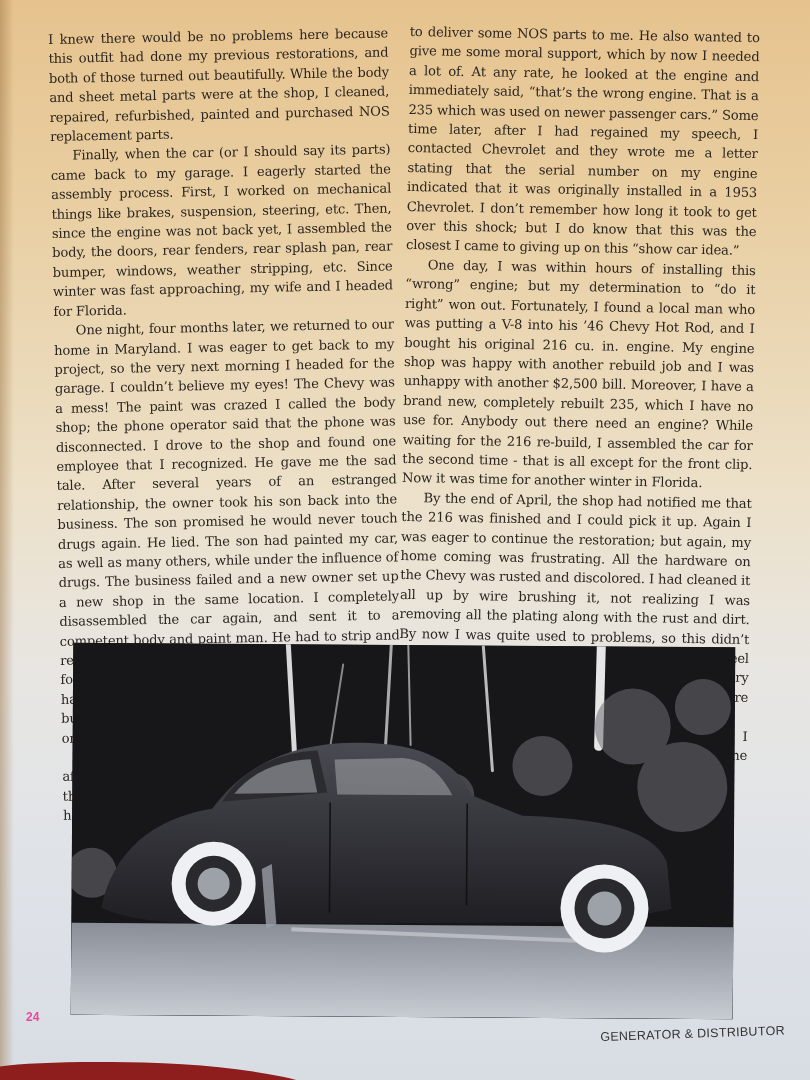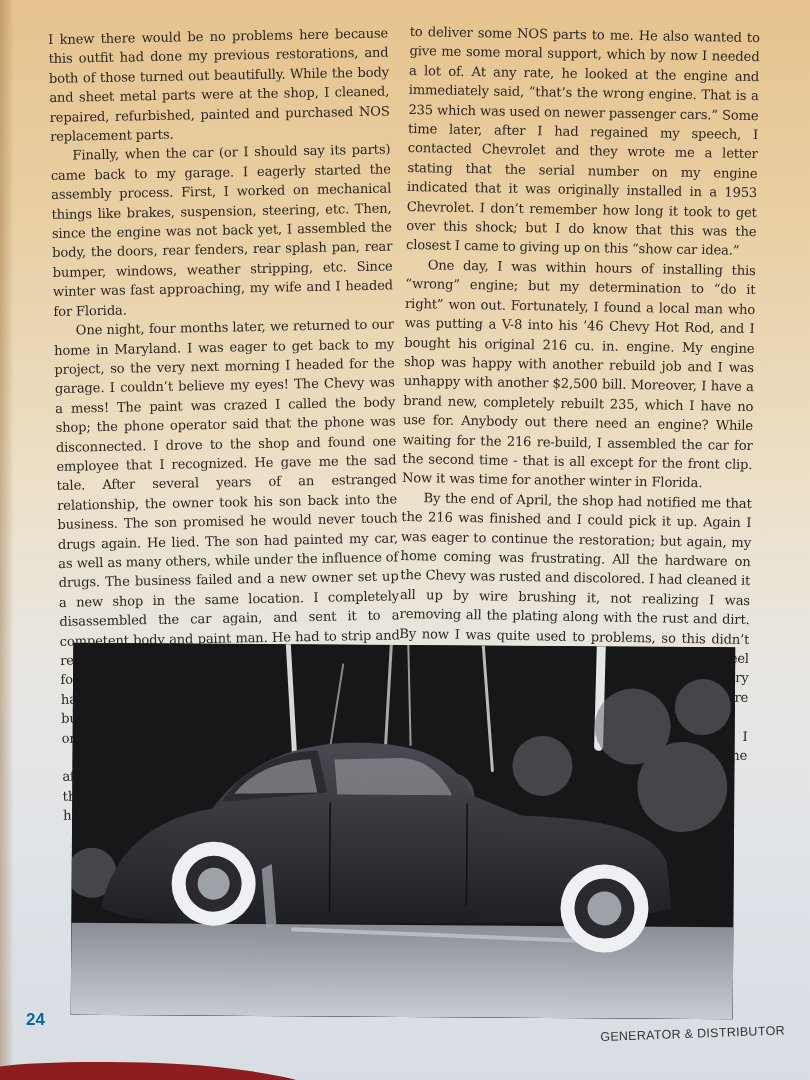--- a/index.html
+++ b/index.html
@@ -24,21 +24,21 @@
 
   .photo {
     position: absolute; left: 72px; top: 645px; width: 662px; height: 372px;
     background: #1c1c1f; overflow: hidden;
     transform: rotate(0.4deg);
   }
   .photo svg { display: block; width: 100%; height: 100%; }
 
   .page-number {
     position: absolute; left: 26px; top: 1010px; font-family: "Liberation Sans", sans-serif;
-    font-size: 17px; font-weight: bold; color: #0369a1;
+    font-size: 12px; font-weight: bold; color: #ec4899;
   }
   .footer-title {
     position: absolute; left: 600px; top: 1030px; font-family: "Liberation Sans", sans-serif;
     font-size: 12.5px; color: #333; letter-spacing: 0.3px;
     transform: rotate(-2deg); transform-origin: left top;
   }
   .red-cover {
     position: absolute; left: -20px; top: 1063px; width: 360px; height: 40px;
     background: #8e1d1d; border-radius: 50% 60% 0 0 / 40% 100% 0 0;
     transform: rotate(1.5deg);

